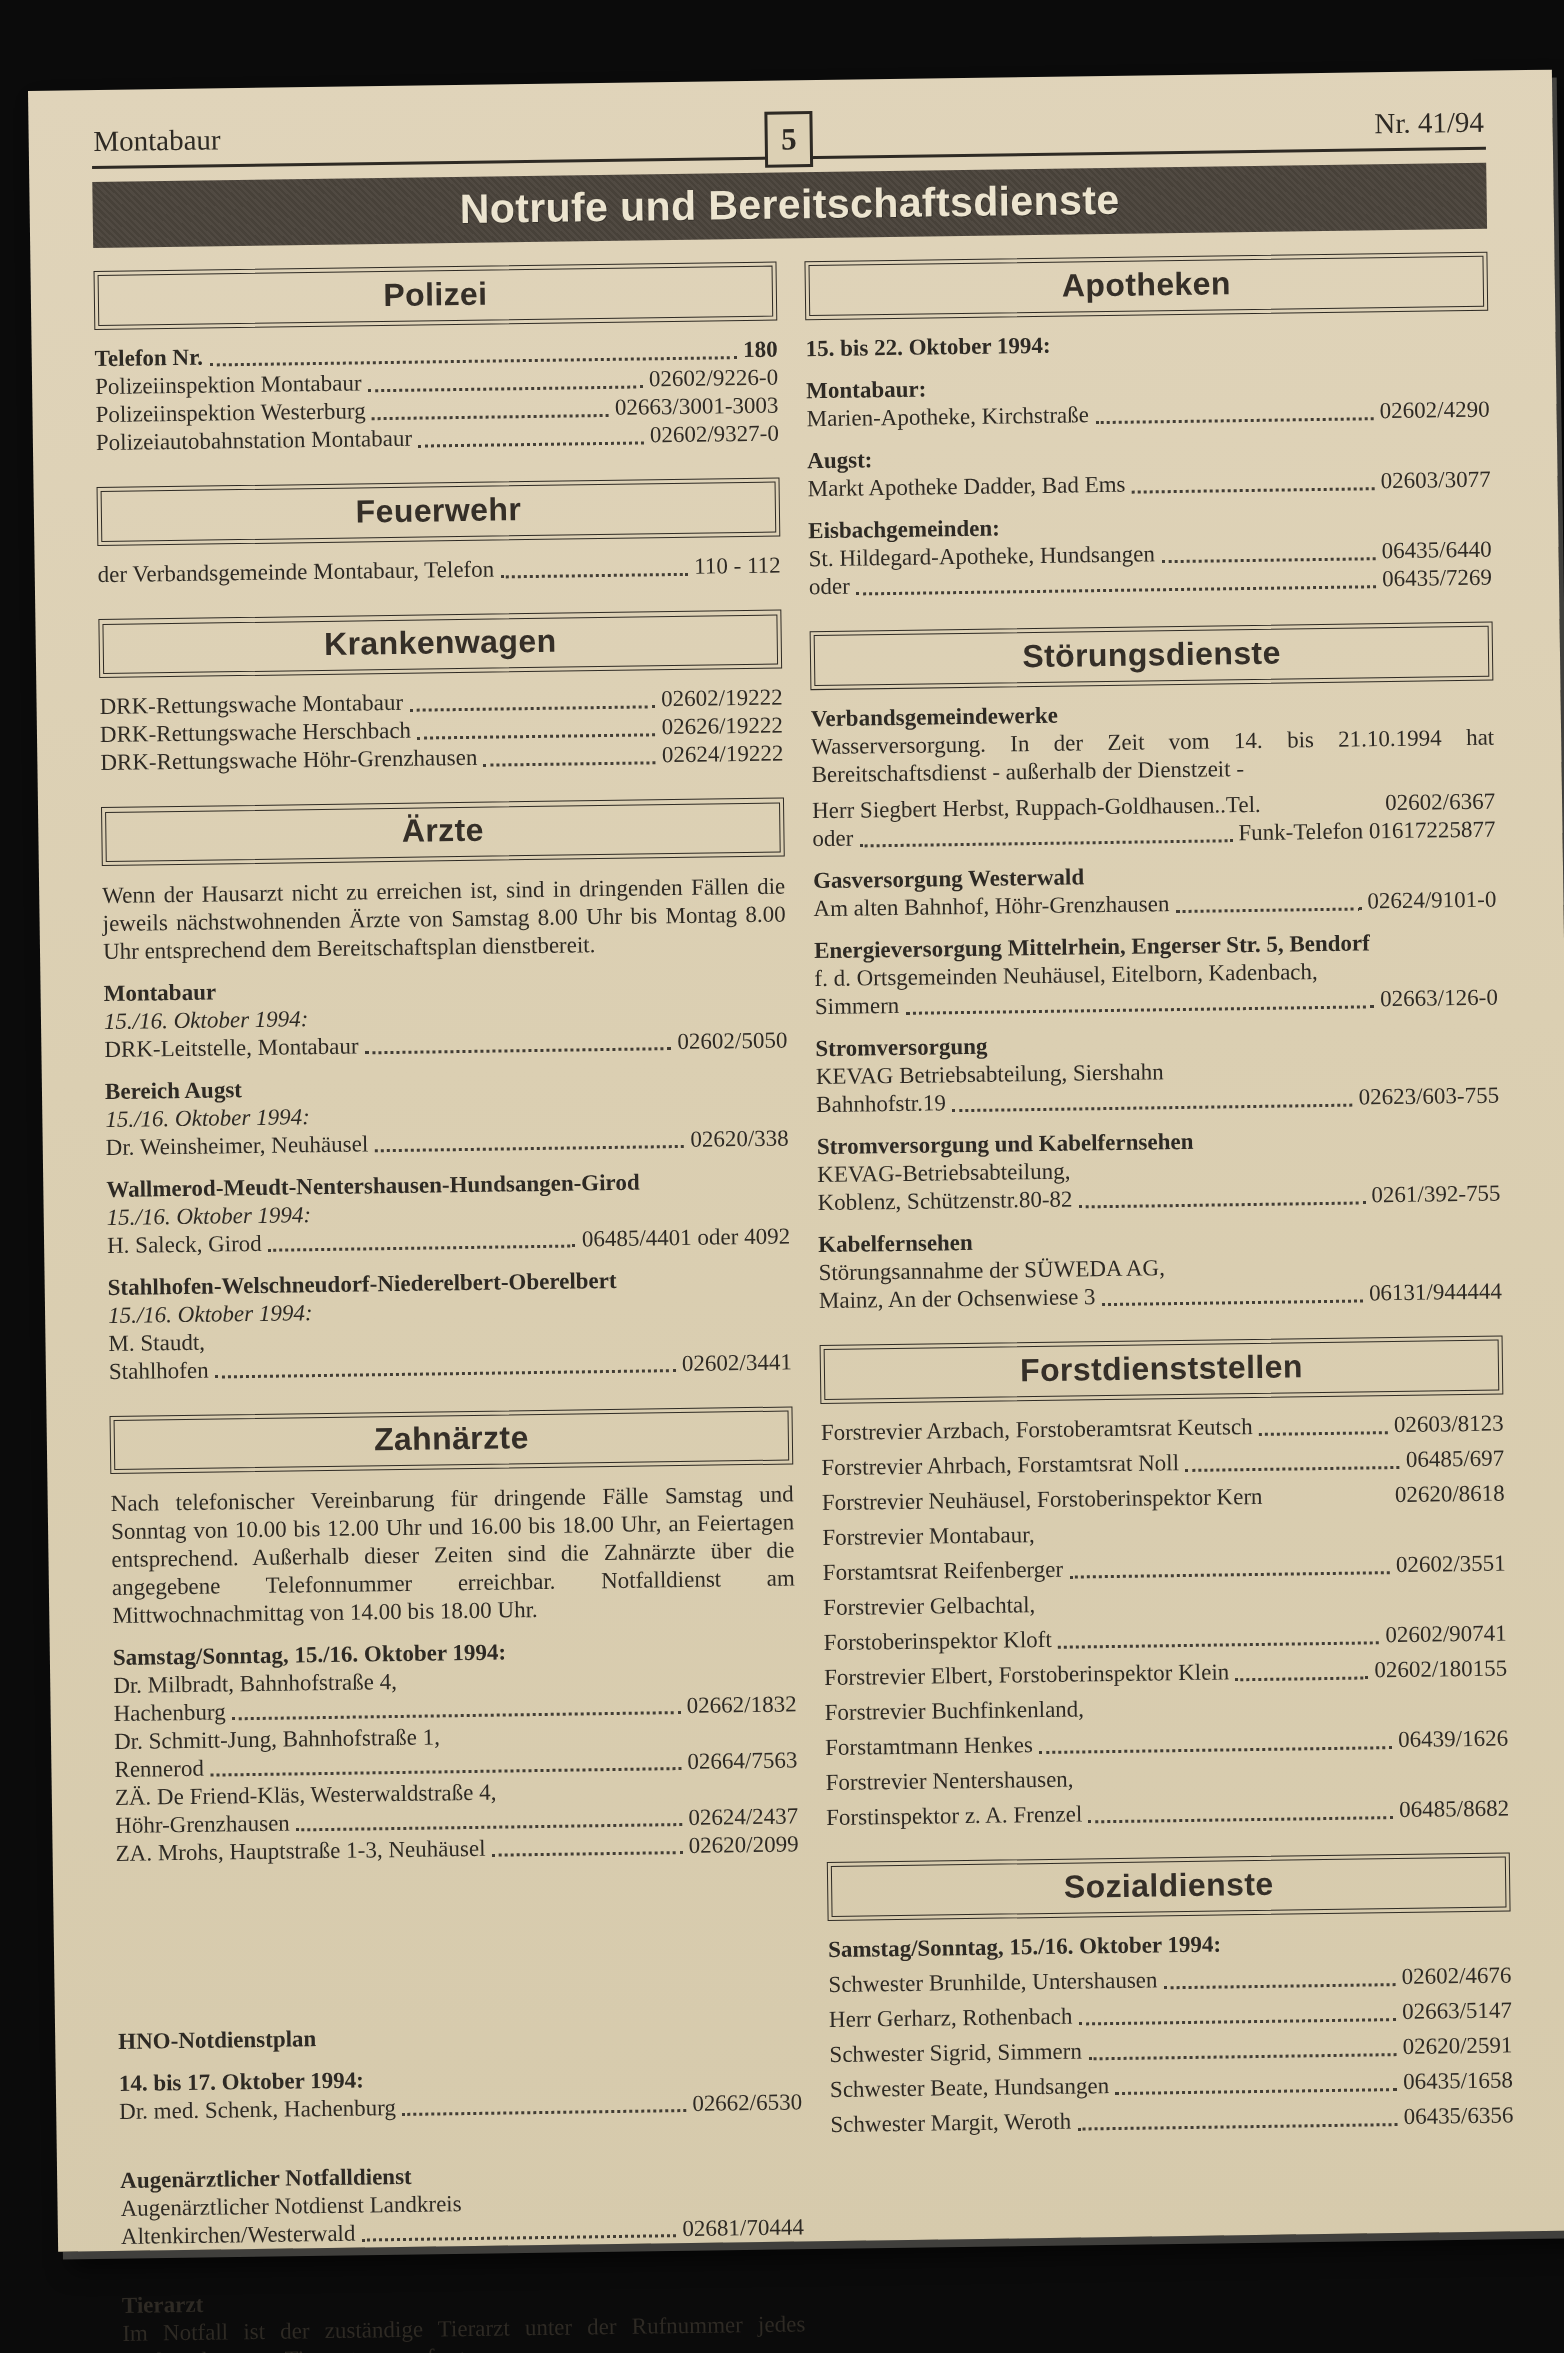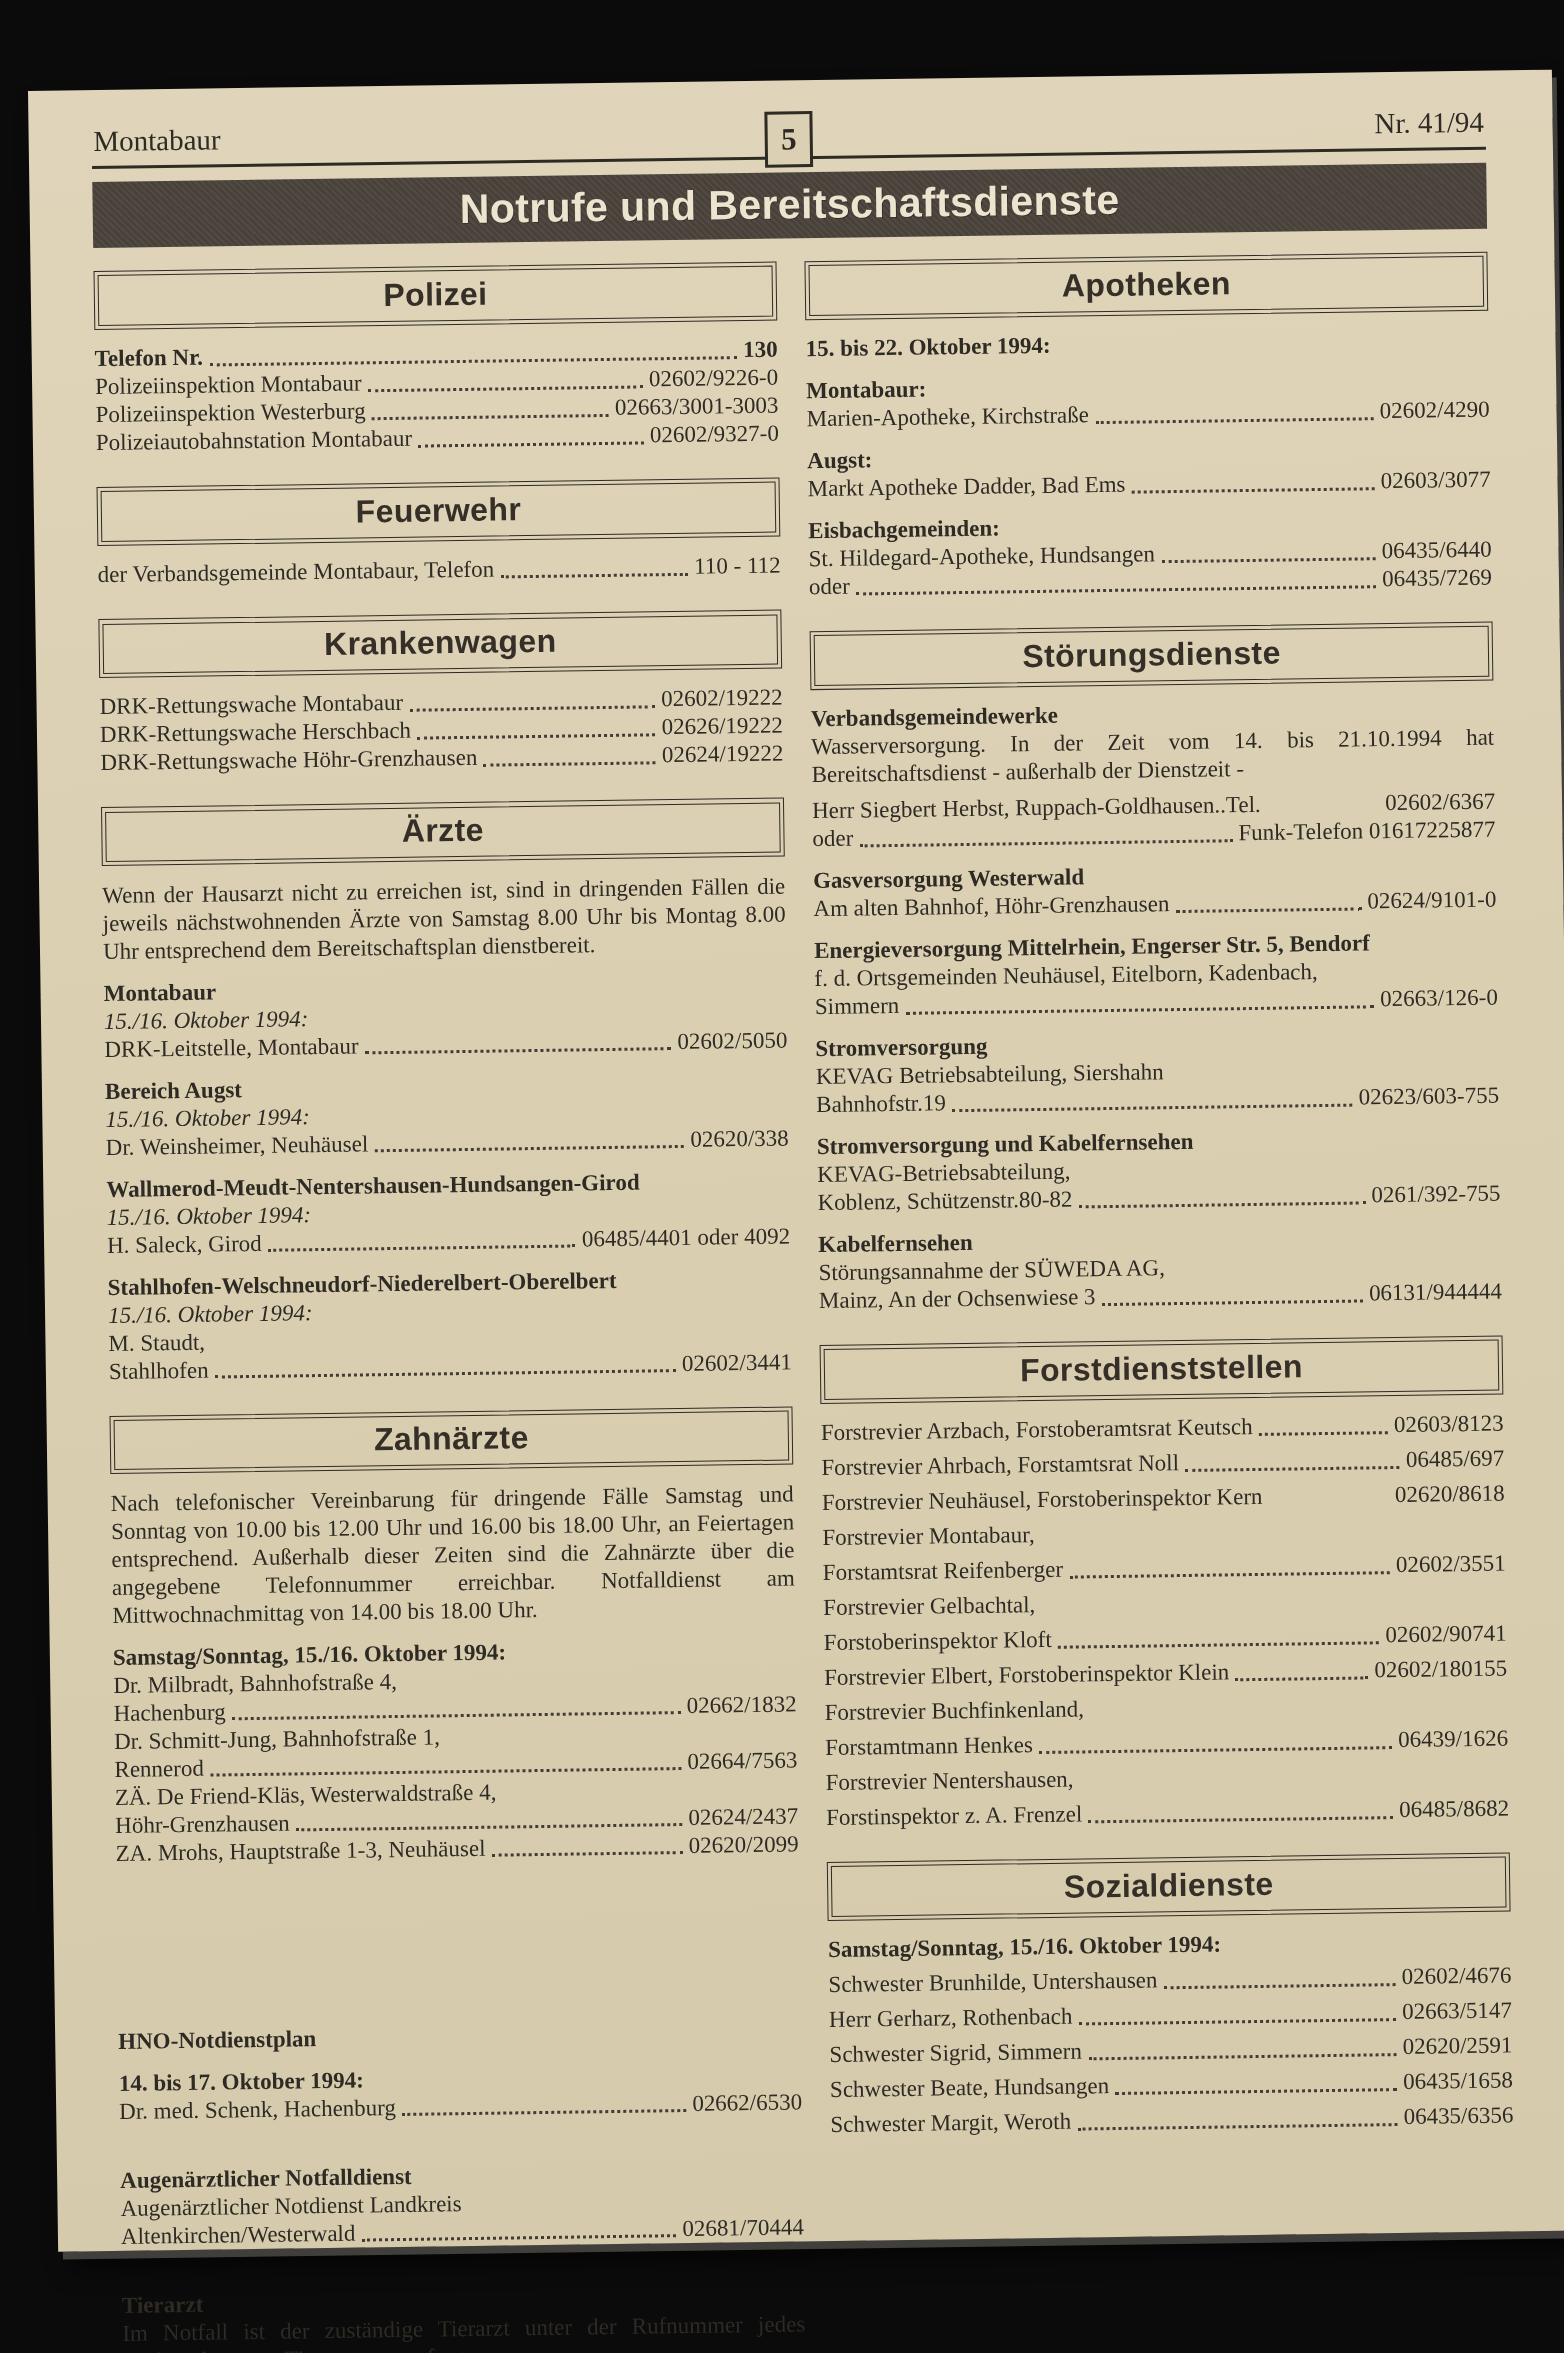--- a/index.html
+++ b/index.html
@@ -85,21 +85,21 @@
   <div class="columns">
     <div class="column">
         <div class="section">
           <div class="section-box">
             <div class="section-box-inner"><span>Polizei</span></div>
           </div>
           <div class="blocks">
             <div class="row bold">
               <span class="label">Telefon Nr.</span>
               <span class="filler dots"></span>
-              <span class="value">130</span>
+              <span class="value">180</span>
             </div>
             <div class="row">
               <span class="label">Polizeiinspektion Montabaur</span>
               <span class="filler dots"></span>
               <span class="value">02602/9226-0</span>
             </div>
             <div class="row">
               <span class="label">Polizeiinspektion Westerburg</span>
               <span class="filler dots"></span>
               <span class="value">02663/3001-3003</span>

